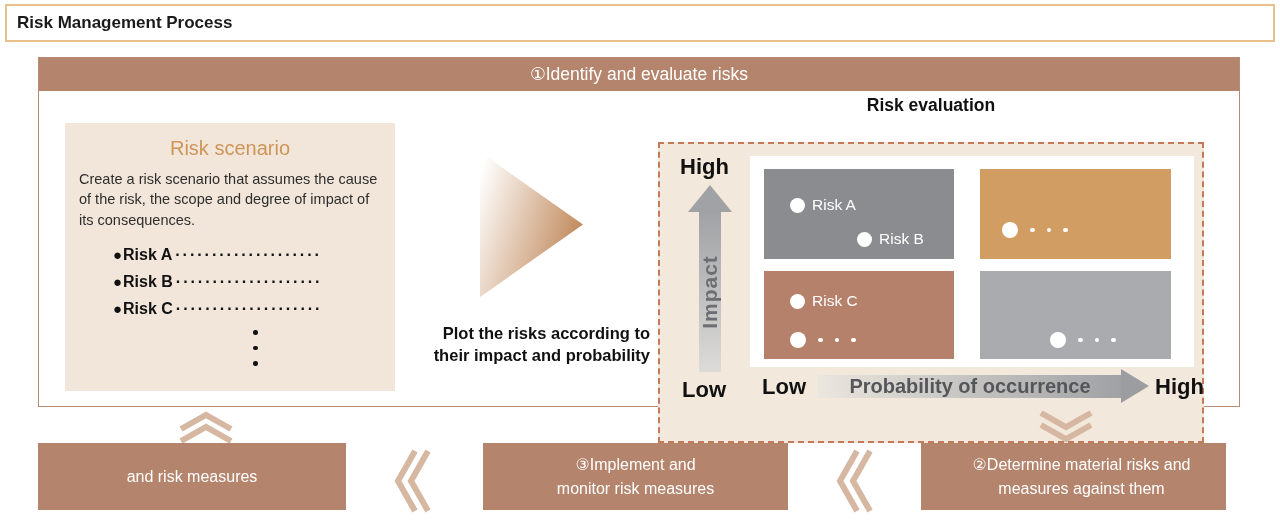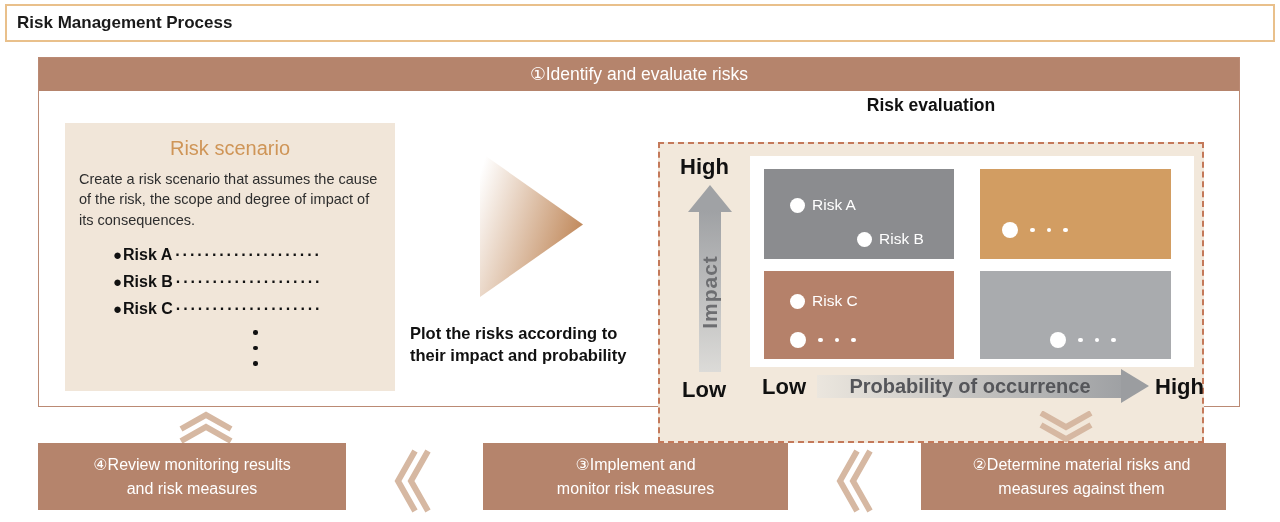--- a/index.html
+++ b/index.html
@@ -27,21 +27,21 @@
   .card-body { margin: 9px 14px 0 14px; font-size: 14.5px; line-height: 1.4; color: #2e2e2e; }
   .risk-list { position: absolute; left: 48px; top: 118px; list-style: none; }
   .risk-list li { display: flex; align-items: center; height: 27px; font-size: 16px; font-weight: bold; color: #111; }
   .risk-list .bullet { font-size: 15px; margin-right: 1px; }
   .risk-list .leader { letter-spacing: 2px; margin-left: 3px; font-weight: bold; }
   .v-ellipsis { position: absolute; left: 188px; top: 207px; }
   .v-ellipsis i { display: block; width: 4.5px; height: 4.5px; border-radius: 50%; background: #111; margin-bottom: 11px; }
 
   
   .flow-arrow { position: absolute; left: 480px; top: 152px; }
-  .transition-note { position: absolute; left: 410px; top: 323px; width: 240px; text-align: left;
+  .transition-note { position: absolute; left: 410px; top: 323px; width: 240px; text-align: right;
     font-size: 16.5px; font-weight: bold; line-height: 1.33; color: #111; }
 
   
   .dashed-box { position: absolute; left: 658px; top: 142px; width: 546px; height: 301px;
     background: #f2e8db; border: 2px dashed #c4795a; }
   .axis-high-y { position: absolute; left: 20px; top: 10px; font-size: 22px; font-weight: bold; color: #111; }
   .axis-low-y  { position: absolute; left: 22px; top: 233px; font-size: 22px; font-weight: bold; color: #111; }
   .v-arrow-head { position: absolute; left: 28px; top: 41px; width: 0; height: 0;
     border-left: 22px solid transparent; border-right: 22px solid transparent; border-bottom: 27px solid #a0a2a5; }
   .v-arrow-shaft { position: absolute; left: 39px; top: 66px; width: 22px; height: 162px;
@@ -215,21 +215,20 @@
     </svg>
   </div>
   <div class="chev chev-left-b">
     <svg width="40" height="68" viewBox="0 0 40 68">
       <polyline points="23,4 6,34 23,64"></polyline>
       <polyline points="36,4 19,34 36,64"></polyline>
     </svg>
   </div>
 
   <div class="step-box step4">
-    <div>④Review monitoring results</div>
     <div>and risk measures</div>
   </div>
   <div class="step-box step3">
     <div>③Implement and</div>
     <div>monitor risk measures</div>
   </div>
   <div class="step-box step2">
     <div>②Determine material risks and</div>
     <div>measures against them</div>
   </div>

